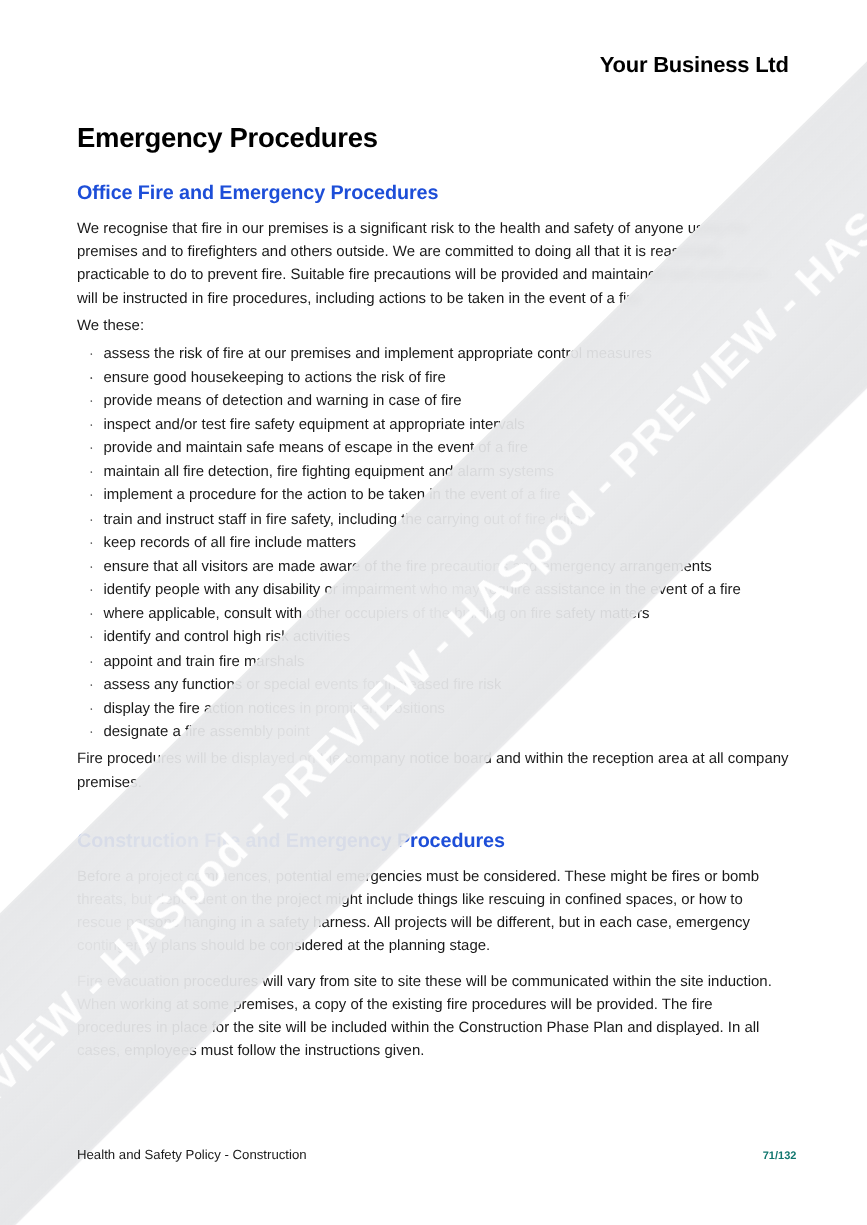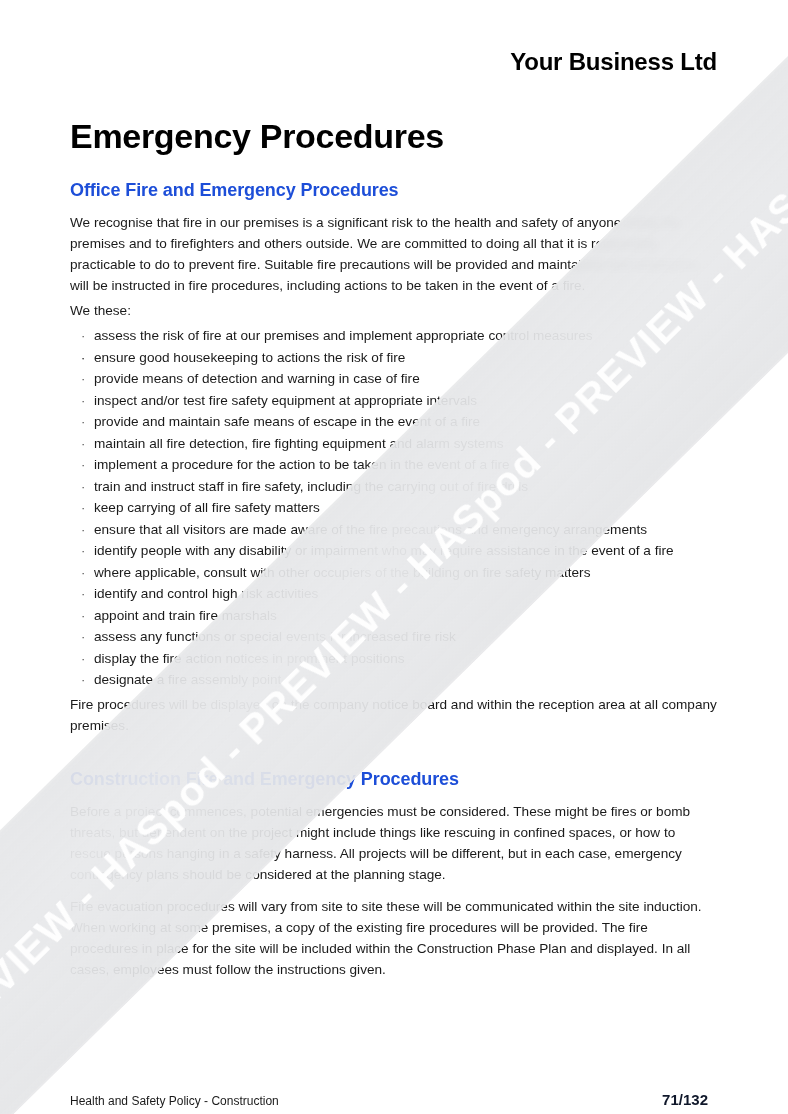--- a/index.html
+++ b/index.html
@@ -23,29 +23,29 @@
     position: absolute;
     left: 0;
     top: 0;
     width: 788px;
     height: 1114px;
     padding: 40px 70px 0 70px;
     box-sizing: border-box;
   }
   .company-header {
     text-align: right;
-    font-size: 24px;
+    font-size: 20px;
     font-weight: bold;
     letter-spacing: -0.2px;
     color: #000;
     margin: 8px 0 0 0;
     padding-right: 1px;
   }
   .page-title {
-    font-size: 34px;
+    font-size: 25px;
     font-weight: bold;
     letter-spacing: -0.3px;
     color: #000;
     margin: 41px 0 0 0;
   }
   .section-heading {
     font-size: 18px;
     font-weight: bold;
     letter-spacing: -0.1px;
     color: #1d4ed8;
@@ -81,35 +81,34 @@
     position: absolute;
     left: 11px;
     top: 0;
     color: #555;
     font-size: 13px;
     line-height: 21px;
   }
   .footer {
     position: absolute;
     left: 70px;
-    right: 80px;
+    right: 64px;
     top: 1043px;
     display: flex;
     justify-content: space-between;
     align-items: baseline;
   }
   .footer-left {
     font-size: 12px;
     color: #1a1a1a;
   }
   .footer-right {
-    font-size: 15px;
-    font-weight: bold;
-    color: #0f172a;
-    margin-top: 48px;
+    font-size: 10px;
+    font-weight: bold;
+    color: #0f766e;
   }
 
   
   .watermark-layer {
     position: absolute;
     left: 0; top: 0;
     width: 788px;
     height: 1114px;
     pointer-events: none;
     overflow: hidden;
@@ -174,21 +173,21 @@
     <ul class="bullets">
       <li><span class="dot">·</span><span>assess the risk of fire at our premises and implement appropriate control measures</span></li>
       <li><span class="dot">·</span></li>
       <li><span class="dot">·</span><span>ensure good housekeeping to actions the risk of fire</span></li>
       <li><span class="dot">·</span><span>provide means of detection and warning in case of fire</span></li>
       <li><span class="dot">·</span><span>inspect and/or test fire safety equipment at appropriate intervals</span></li>
       <li><span class="dot">·</span><span>provide and maintain safe means of escape in the event of a fire</span></li>
       <li><span class="dot">·</span><span>maintain all fire detection, fire fighting equipment and alarm systems</span></li>
       <li><span class="dot">·</span><span>implement a procedure for the action to be taken in the event of a fire</span></li>
       <li><span class="dot">·</span><span>train and instruct staff in fire safety, including the carrying out of fire drills</span></li>
-      <li><span class="dot">·</span><span>keep carrying of all fire safety matters</span></li>
+      <li><span class="dot">·</span><span>keep records of all fire include matters</span></li>
       <li><span class="dot">·</span><span>ensure that all visitors are made aware of the fire precautions and emergency arrangements</span></li>
       <li><span class="dot">·</span><span>identify people with any disability or impairment who may require assistance in the event of a fire</span></li>
       <li><span class="dot">·</span><span>where applicable, consult with other occupiers of the building on fire safety matters</span></li>
       <li><span class="dot">·</span><span>identify and control high risk activities</span></li>
       <li><span class="dot">·</span><span>appoint and train fire marshals</span></li>
       <li><span class="dot">·</span><span>assess any functions or special events for increased fire risk</span></li>
       <li><span class="dot">·</span><span>display the fire action notices in prominent positions</span></li>
       <li><span class="dot">·</span><span>designate a fire assembly point</span></li>
     </ul>
 

